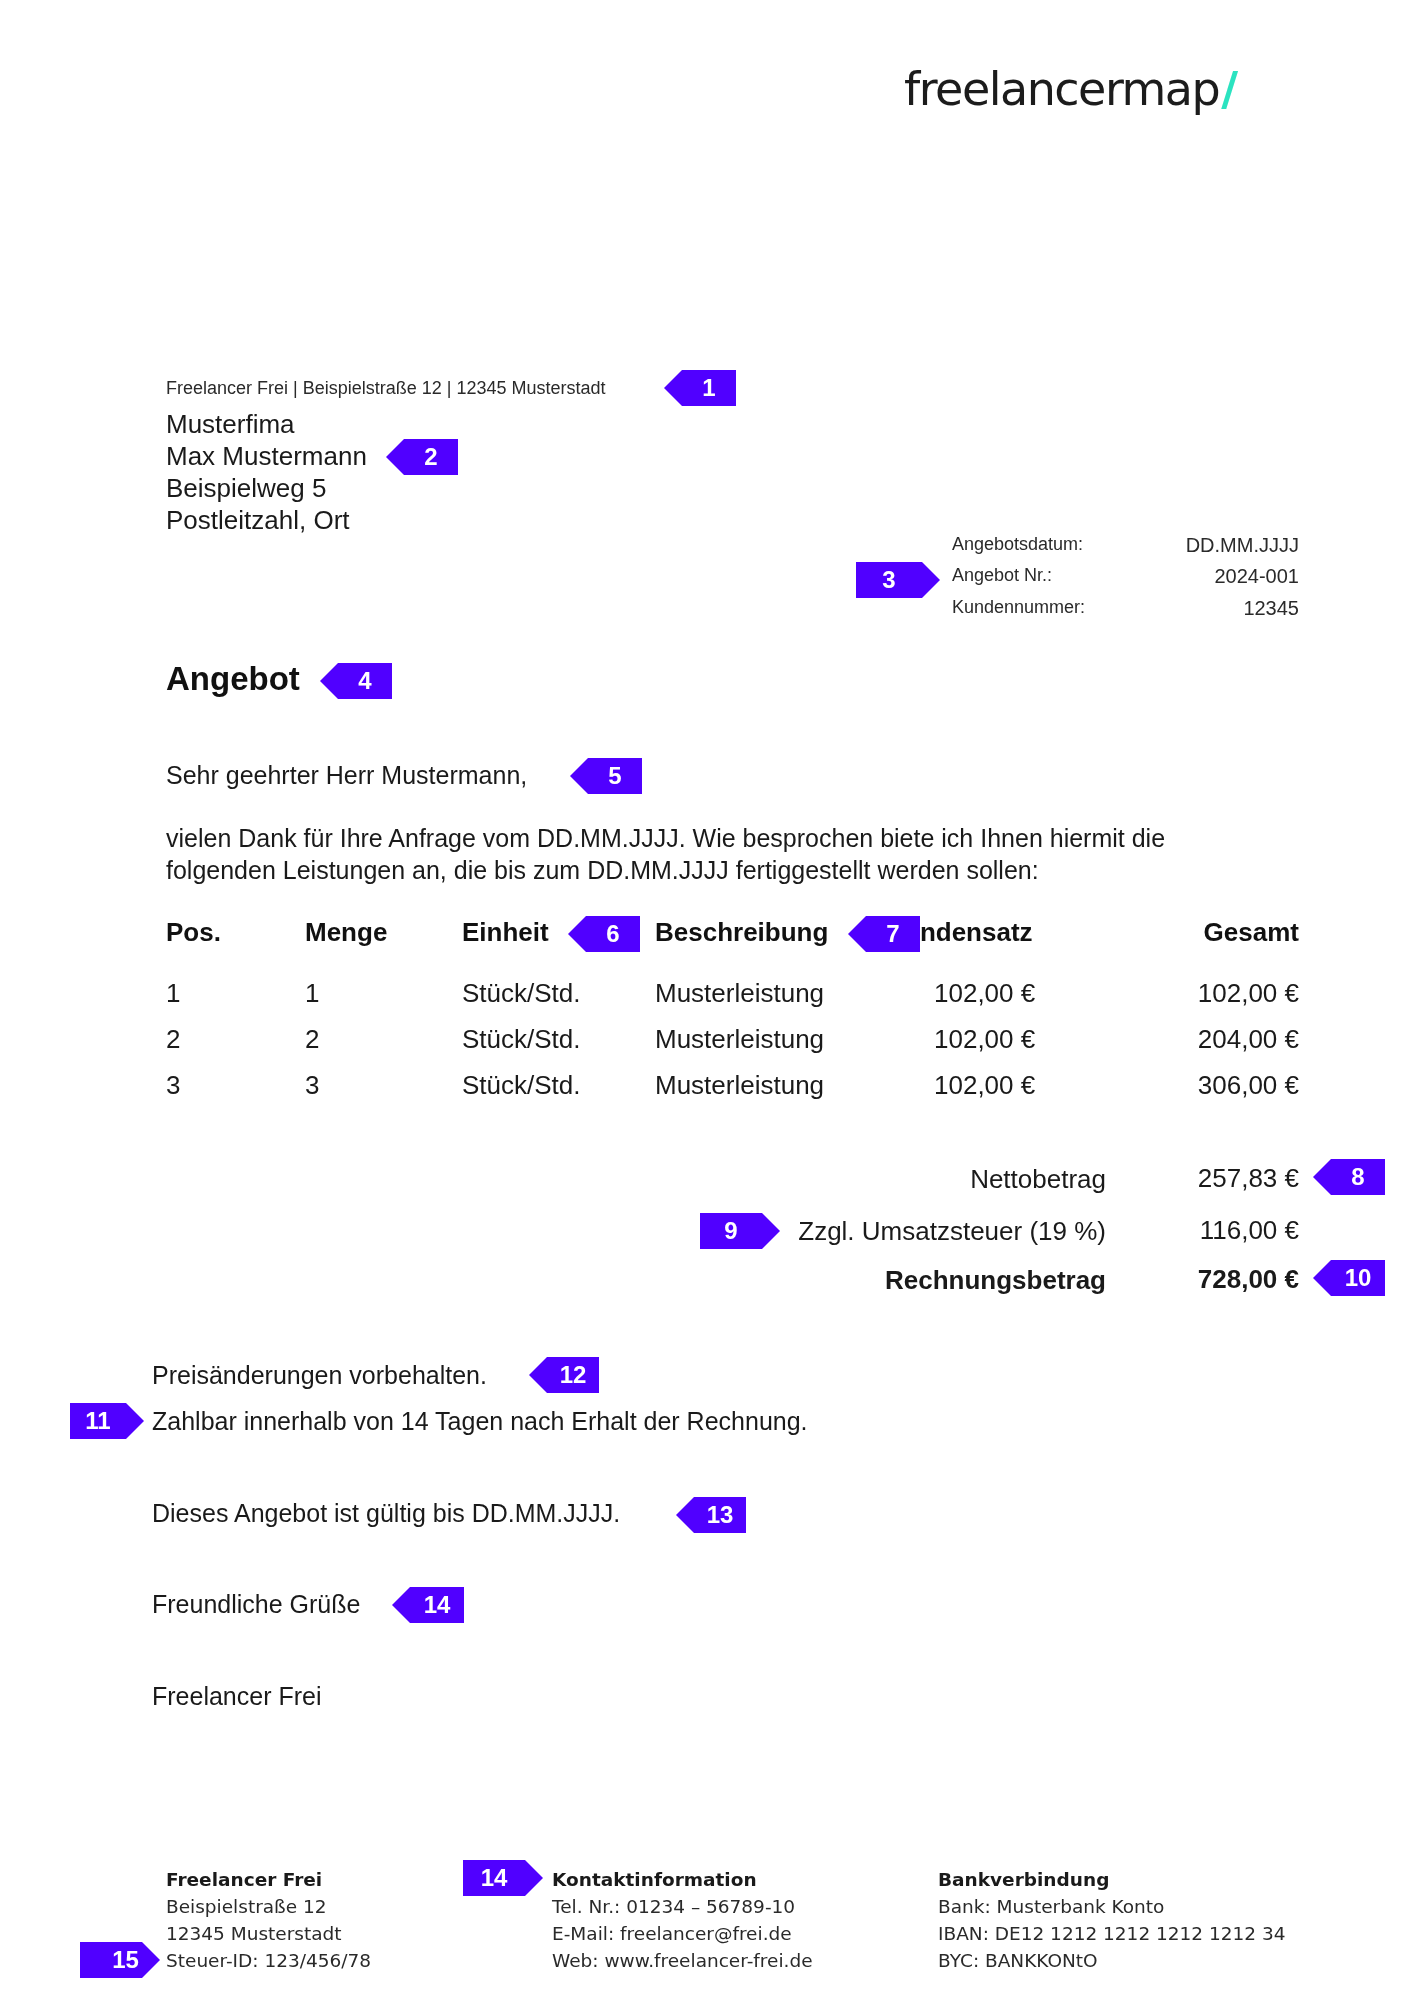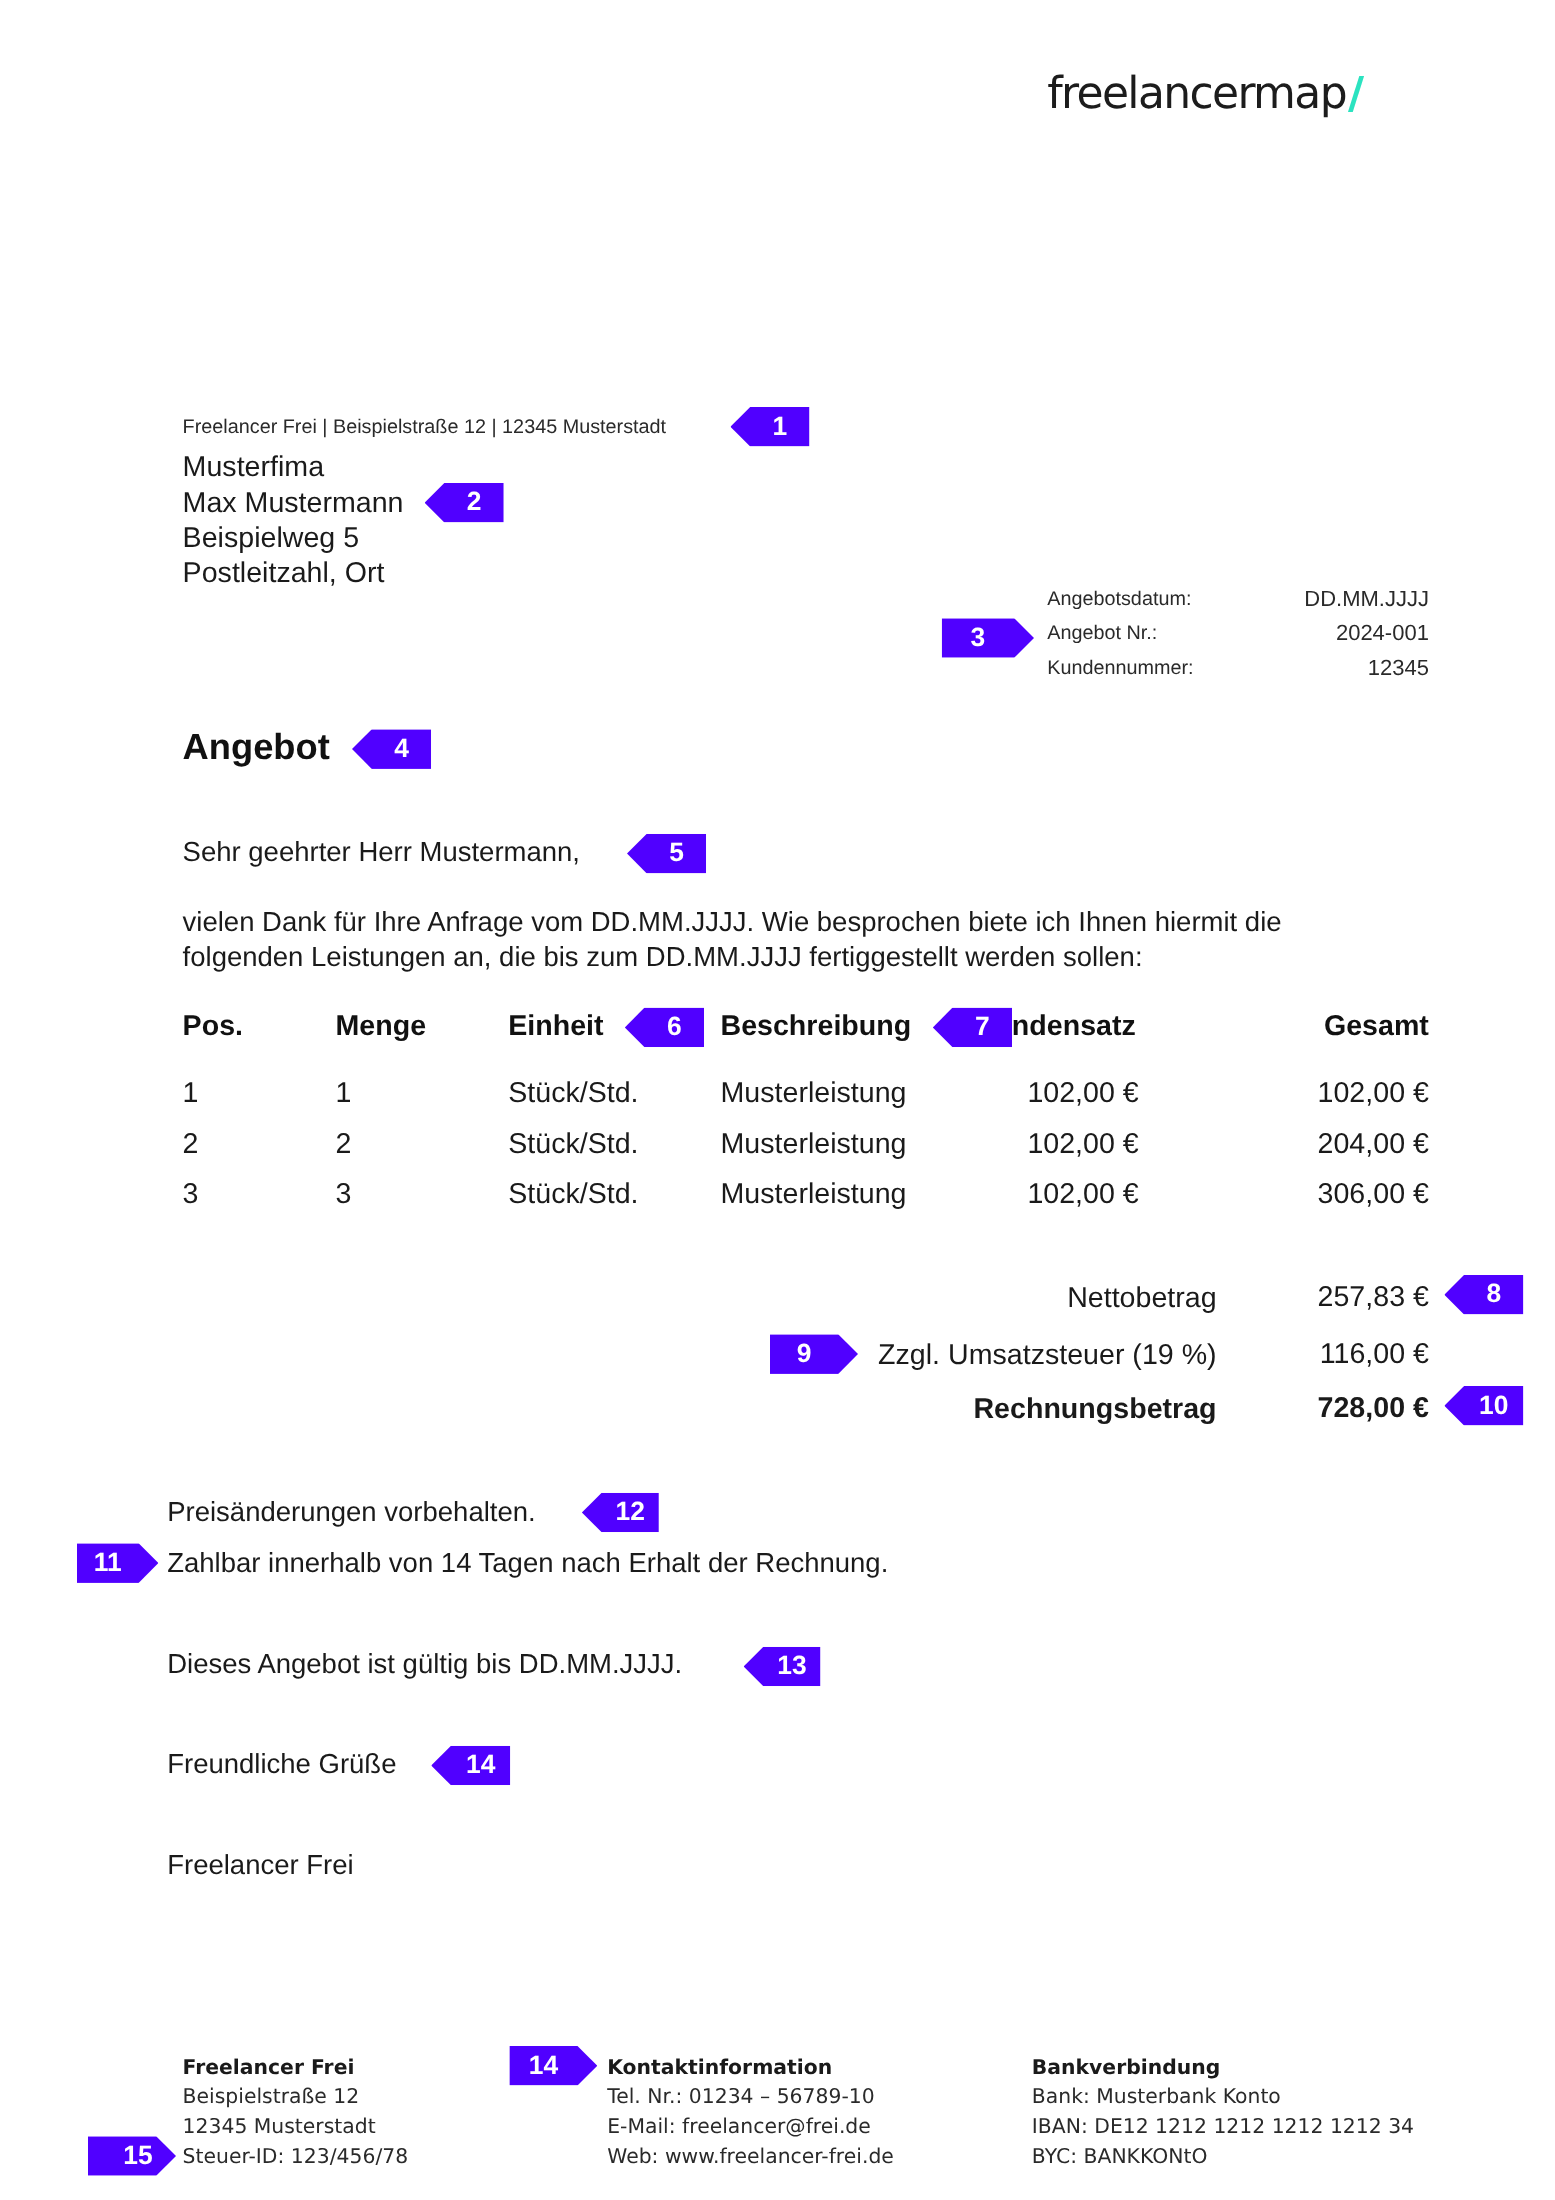--- a/index.html
+++ b/index.html
@@ -1,19 +1,19 @@
 <!DOCTYPE html>
 <html><head>
 <meta charset="utf-8">
 <style>
   html, body { margin: 0; padding: 0; background: #ffffff; }
   body { width: 1414px; height: 2000px; position: relative; overflow: hidden;
          font-family: "Liberation Sans", sans-serif; color: #1a1a1a; }
   .abs { position: absolute; white-space: nowrap; }
-  .logo { left: 952px; top: 62px; font-family: "DejaVu Sans", sans-serif; font-size: 40px;
+  .logo { left: 904px; top: 62px; font-family: "DejaVu Sans", sans-serif; font-size: 46px;
           letter-spacing: -1.5px; color: #1c1c1c; font-weight: 400; }
   .logo .slash { color: #2be3c0; font-weight: 700; margin-left: 2px; }
   .sender { font-size: 18px; color: #2a2a2a; }
   .addr { font-size: 26px; color: #1a1a1a; }
   .meta-label { font-size: 18px; color: #2a2a2a; }
   .meta-val { font-size: 20px; color: #2a2a2a; text-align: right; }
   .title { font-size: 33px; font-weight: bold; color: #111; }
   .body { font-size: 25px; color: #1a1a1a; }
   .th { font-size: 26px; font-weight: bold; color: #111; }
   .td { font-size: 26px; color: #1a1a1a; }

